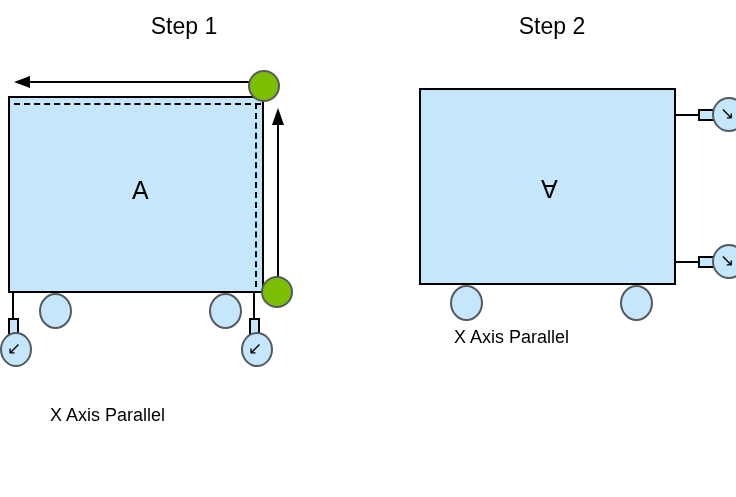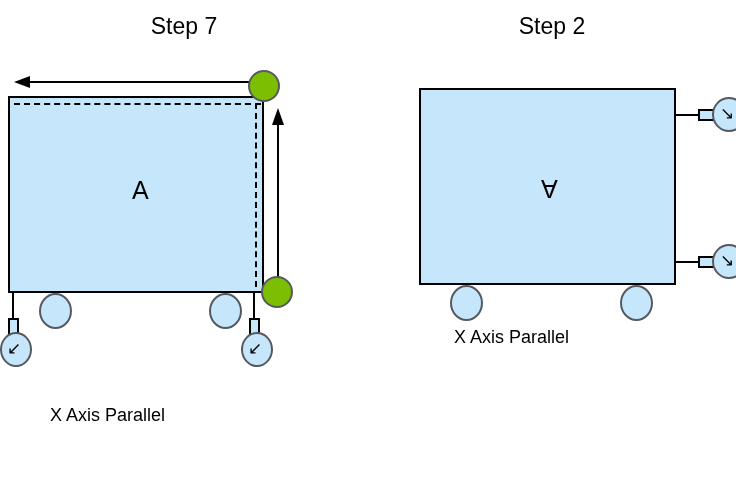--- a/index.html
+++ b/index.html
@@ -132,21 +132,21 @@
   }
   .motion-arrow svg { display: block; }
 </style>
 </head>
 <body>
 
 <div id="canvas">
 
   <div class="panel" id="panel-step1">
 
-    <div class="step-title" id="title-step1">Step 7</div>
+    <div class="step-title" id="title-step1">Step 1</div>
 
     <div class="motion-arrow" style="left:14px; top:72px;">
       <svg width="250" height="20" viewBox="0 0 250 20" aria-hidden="true">
         <line x1="14" y1="10" x2="249" y2="10" stroke="#000000" stroke-width="2"></line>
         <polygon points="0,10 16,4 16,16" fill="#000000"></polygon>
       </svg>
     </div>
 
     <div class="motion-arrow" style="left:268px; top:108px;">
       <svg width="20" height="186" viewBox="0 0 20 186" aria-hidden="true">

